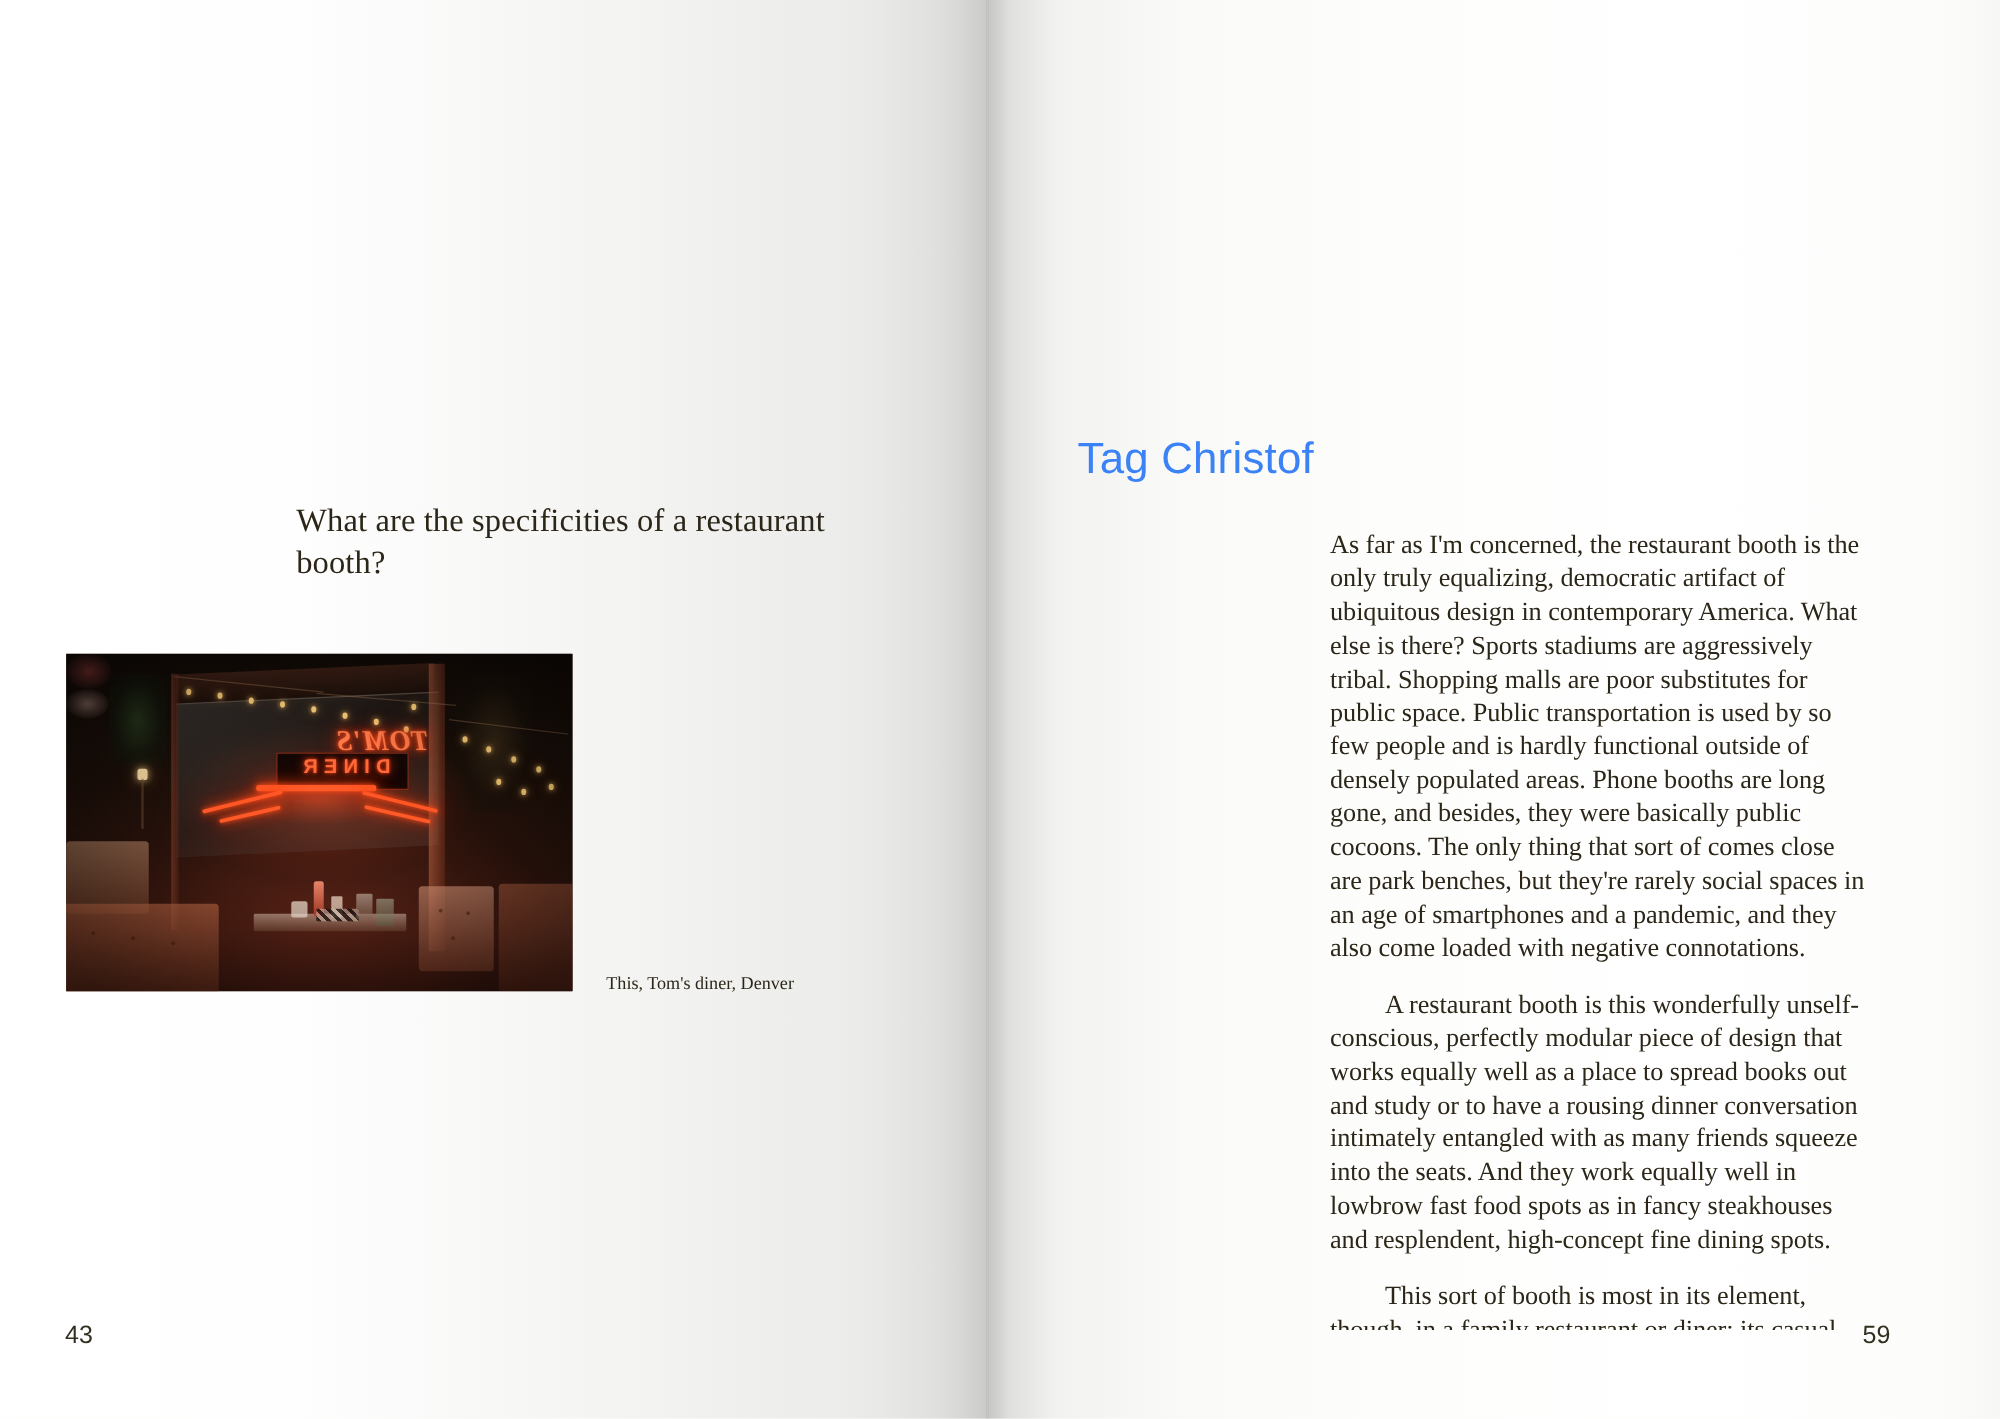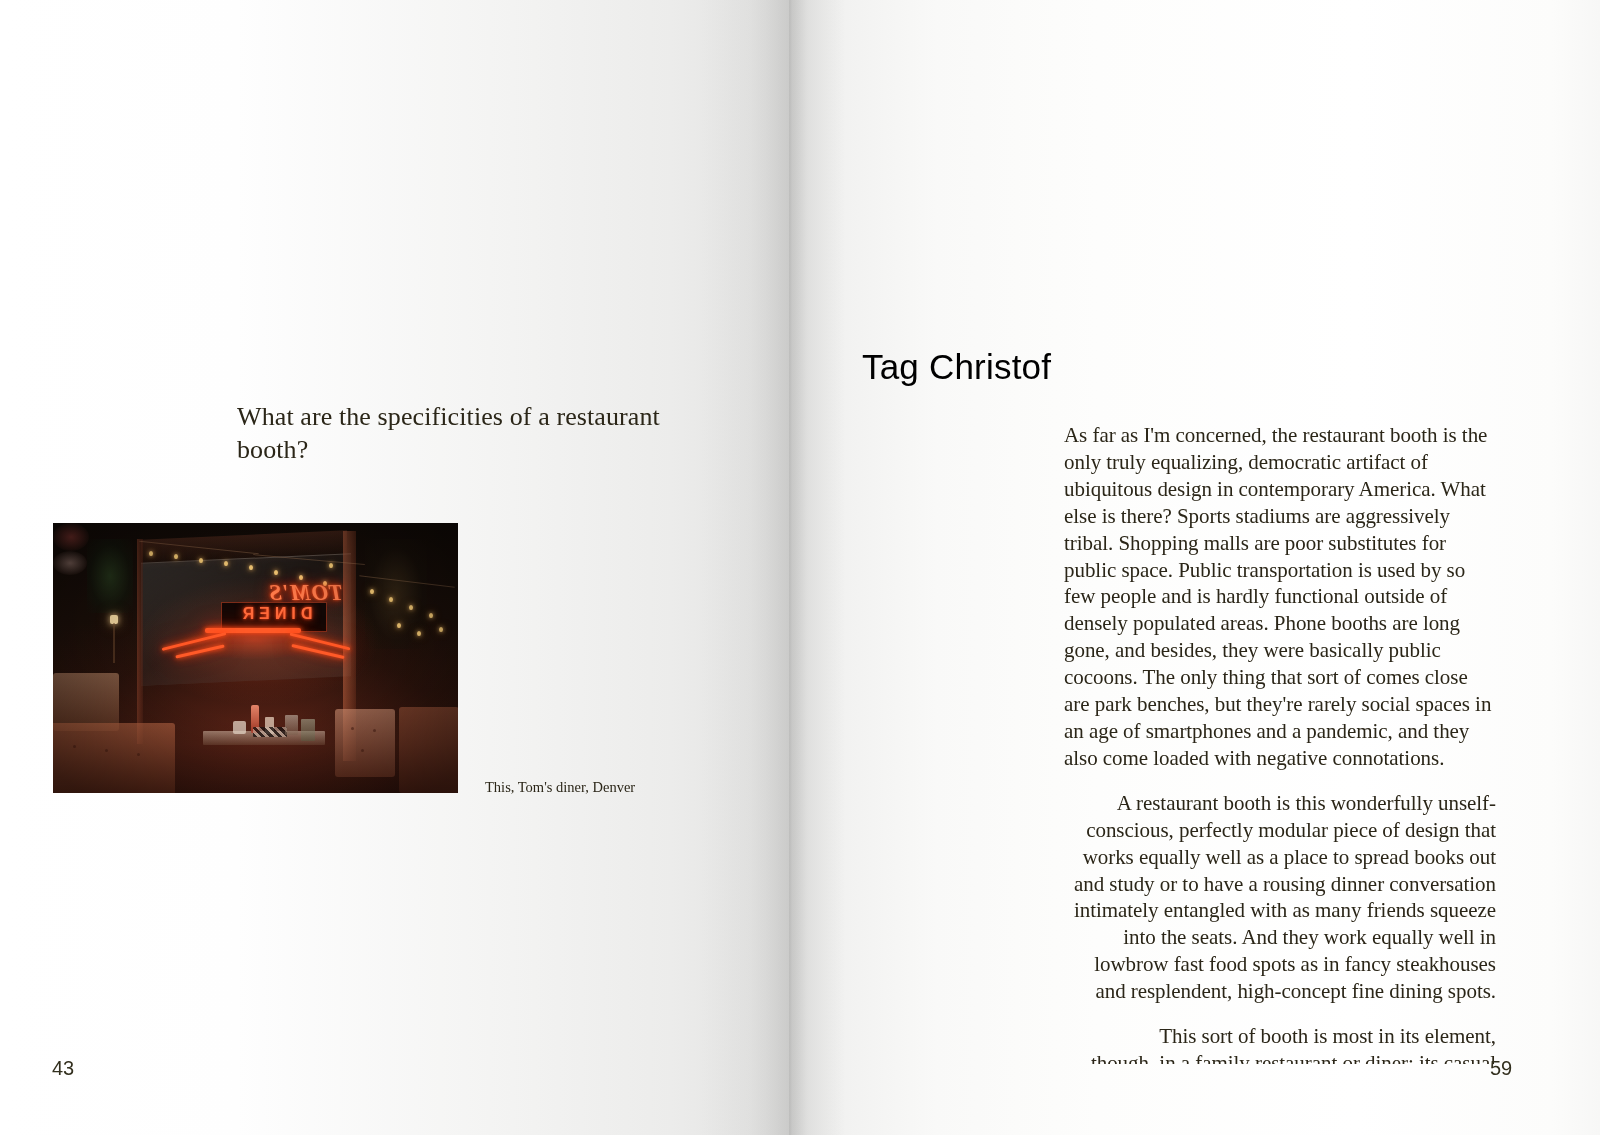--- a/index.html
+++ b/index.html
@@ -327,21 +327,21 @@
     white-space: nowrap;
   }
 
   .author {
     position: absolute;
     left: 862px;
     top: 348px;
     font-family: "Liberation Sans", sans-serif;
     font-size: 35px;
     line-height: 1.1;
-    color: #000000;
+    color: #3b82f6;
     letter-spacing: 0.2px;
   }
 
   .body-column {
     position: absolute;
     left: 1046px;
     top: 404px;
     width: 468px;
     font-family: "Liberation Serif", serif;
     font-size: 21px;
@@ -350,21 +350,20 @@
     text-align: left;
     letter-spacing: -0.05px;
     max-height: 660px;
     overflow: hidden;
   }
   .body-column p {
     margin: 18px;
   }
   .body-column p + p {
     text-indent: 2.1em;
-    text-align: right;
   }
 
   
   .folio {
     position: absolute;
     top: 1057px;
     font-family: "Liberation Sans", sans-serif;
     font-size: 20px;
     color: #33301f;
   }

